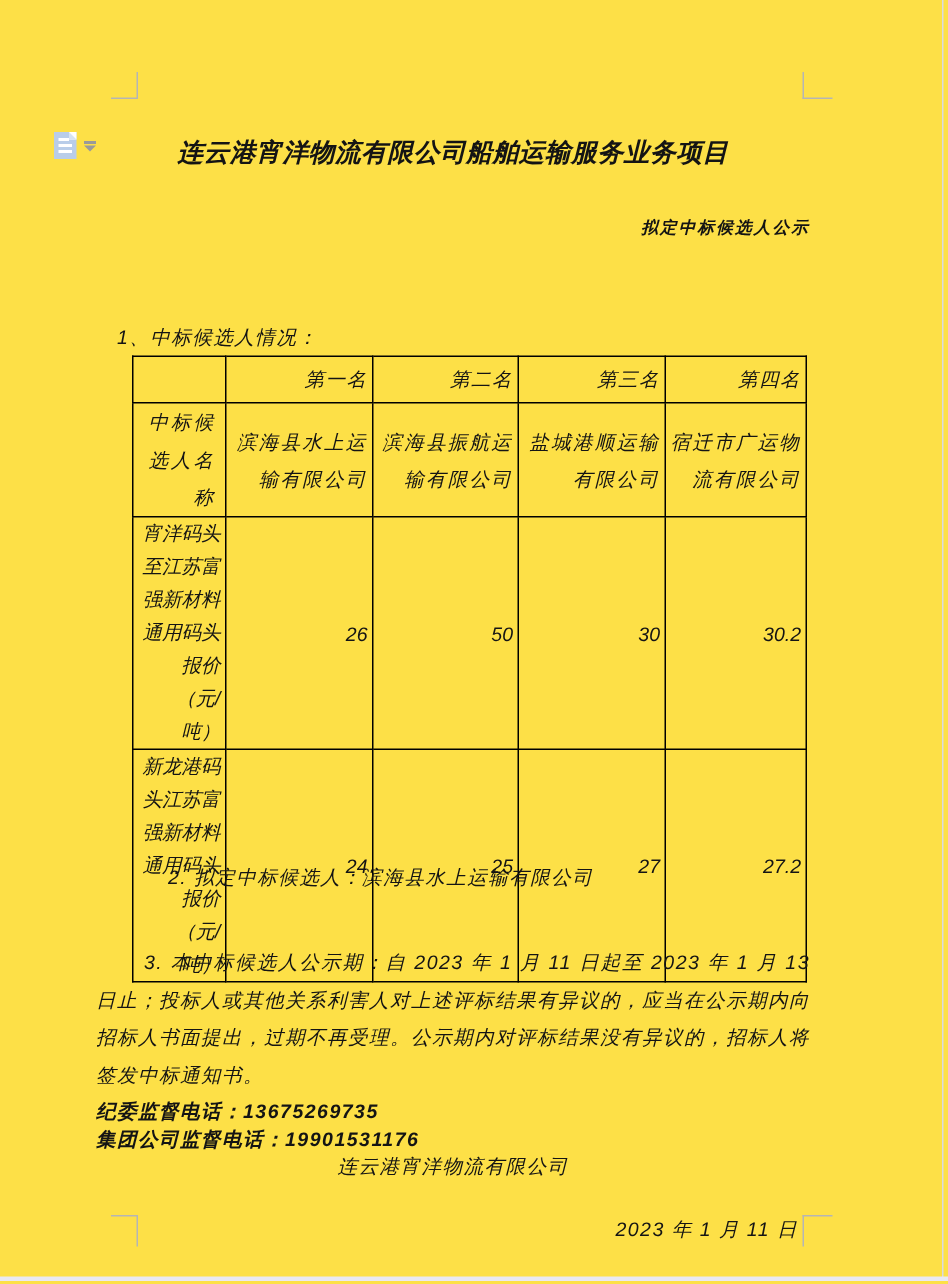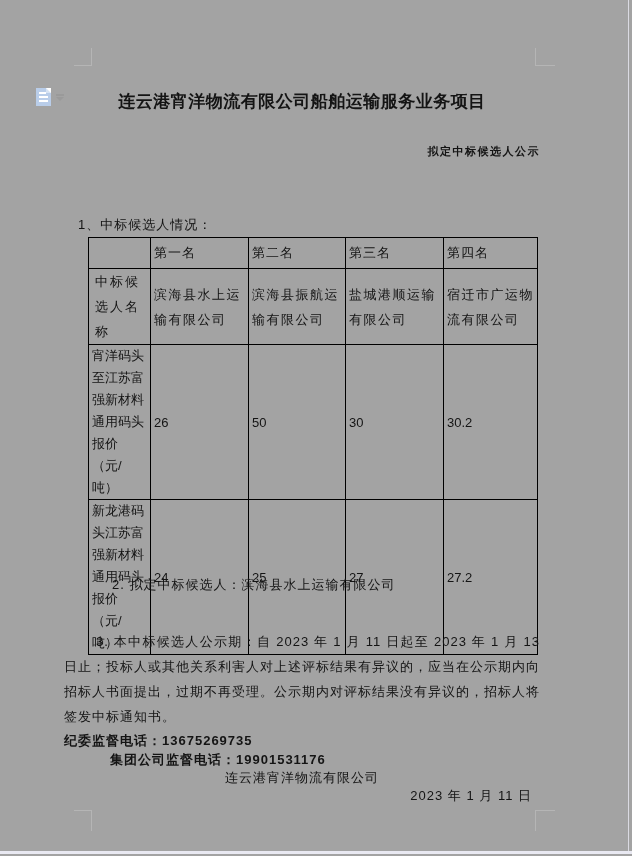--- a/index.html
+++ b/index.html
@@ -2,21 +2,21 @@
 <html><head>
 <meta charset="utf-8">
 <style>
   * { margin:0; padding:0; box-sizing:border-box; }
   html,body { background:#ffffff; }
   body {
     width:632px; height:856px; position:relative; overflow:hidden;
     font-family:"Liberation Sans","DejaVu Sans",sans-serif;
     color:#141414;
   }
-  .page { position:absolute; inset:0; background:#a3a3a3; }
+  .page { position:absolute; inset:0; background:#fde047;font-style:italic; }
   .edge-right { position:absolute; left:628px; top:0; width:1px; height:853px; background:#dadae2; }
   .edge-bottom { position:absolute; left:0; top:851px; width:632px; height:3px; background:#e9e9f2; }
 
   
   .mark { position:absolute; }
   .mark.tl { left:74px; top:48px; width:18px; height:18px; border-right:1px solid #b5b5b5; border-bottom:1px solid #b5b5b5; }
   .mark.tr { left:535px; top:48px; width:20px; height:18px; border-left:1px solid #b5b5b5; border-bottom:1px solid #b5b5b5; }
   .mark.bl { left:74px; top:810px; width:18px; height:21px; border-right:1px solid #b5b5b5; border-top:1px solid #b5b5b5; }
   .mark.br { left:535px; top:810px; width:20px; height:21px; border-left:1px solid #b5b5b5; border-top:1px solid #b5b5b5; }
 
@@ -36,28 +36,28 @@
   
   .blk { position:absolute; left:64px; width:476px; }
   .title    { top:90px;  text-align:center; font-size:17px; font-weight:bold; letter-spacing:0.5px; }
   .subtitle { top:144px; text-align:right; font-size:11px; font-weight:bold; letter-spacing:1.5px; }
   .body-txt { font-size:13px; letter-spacing:1px; text-align:justify; }
   .intro    { top:176px; line-height:17.5px; text-indent:44px; }
   .item1    { top:216px; padding-left:14px; }
   .item2    { top:576px; padding-left:48px; }
   .item3    { top:629px; line-height:25px; text-indent:32px; }
   .contact1 { top:732px; font-weight:bold; }
-  .contact2 { top:751px; font-weight:bold;margin-left:46px; }
+  .contact2 { top:751px; font-weight:bold; }
   .sig-co   { top:769px; text-align:center; }
-  .sig-date { top:787px; text-align:right; padding-right:8px; }
+  .sig-date { top:811px; text-align:right; padding-right:8px; }
 
   
   table.bid { position:absolute; left:88px; top:237px; width:449px;
     border-collapse:collapse; table-layout:fixed; }
-  table.bid td { border:1px solid #000; font-size:13px; text-align:left;
+  table.bid td { border:1px solid #000; font-size:13px; text-align:right;
     vertical-align:middle; padding:0 3px; overflow:hidden; }
   tr.r0 { height:31px; }
   tr.r1 { height:66px; }
   tr.r2 { height:130px;padding-left:48px; }
   tr.r3 { height:127px; }
   td.rank { letter-spacing:1px; }
   td.lbl  { text-align:justify; text-justify:inter-character; line-height:22px;
     letter-spacing:0; padding:0 3px; }
   td.lbl.names { line-height:25px; letter-spacing:2px; padding:0 6px; }
   td.name { line-height:25px; letter-spacing:1.5px; padding:0 4px; }

